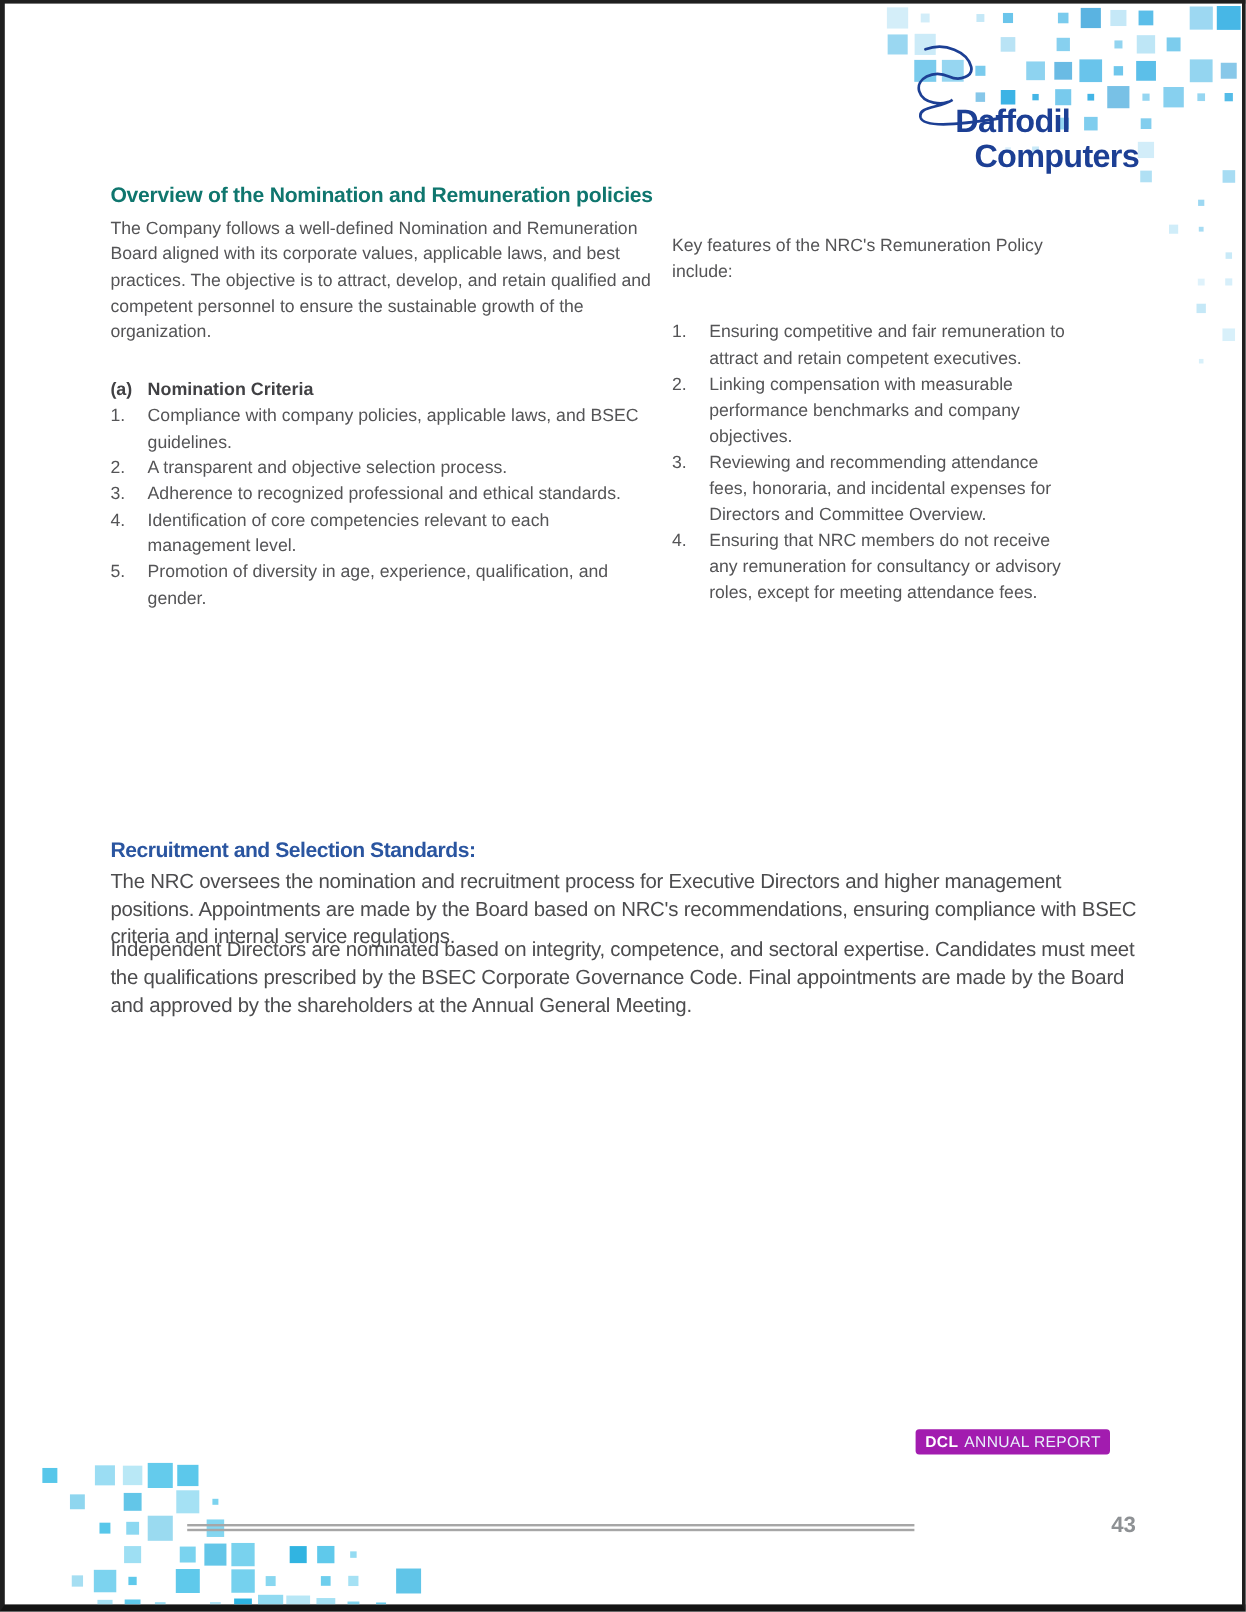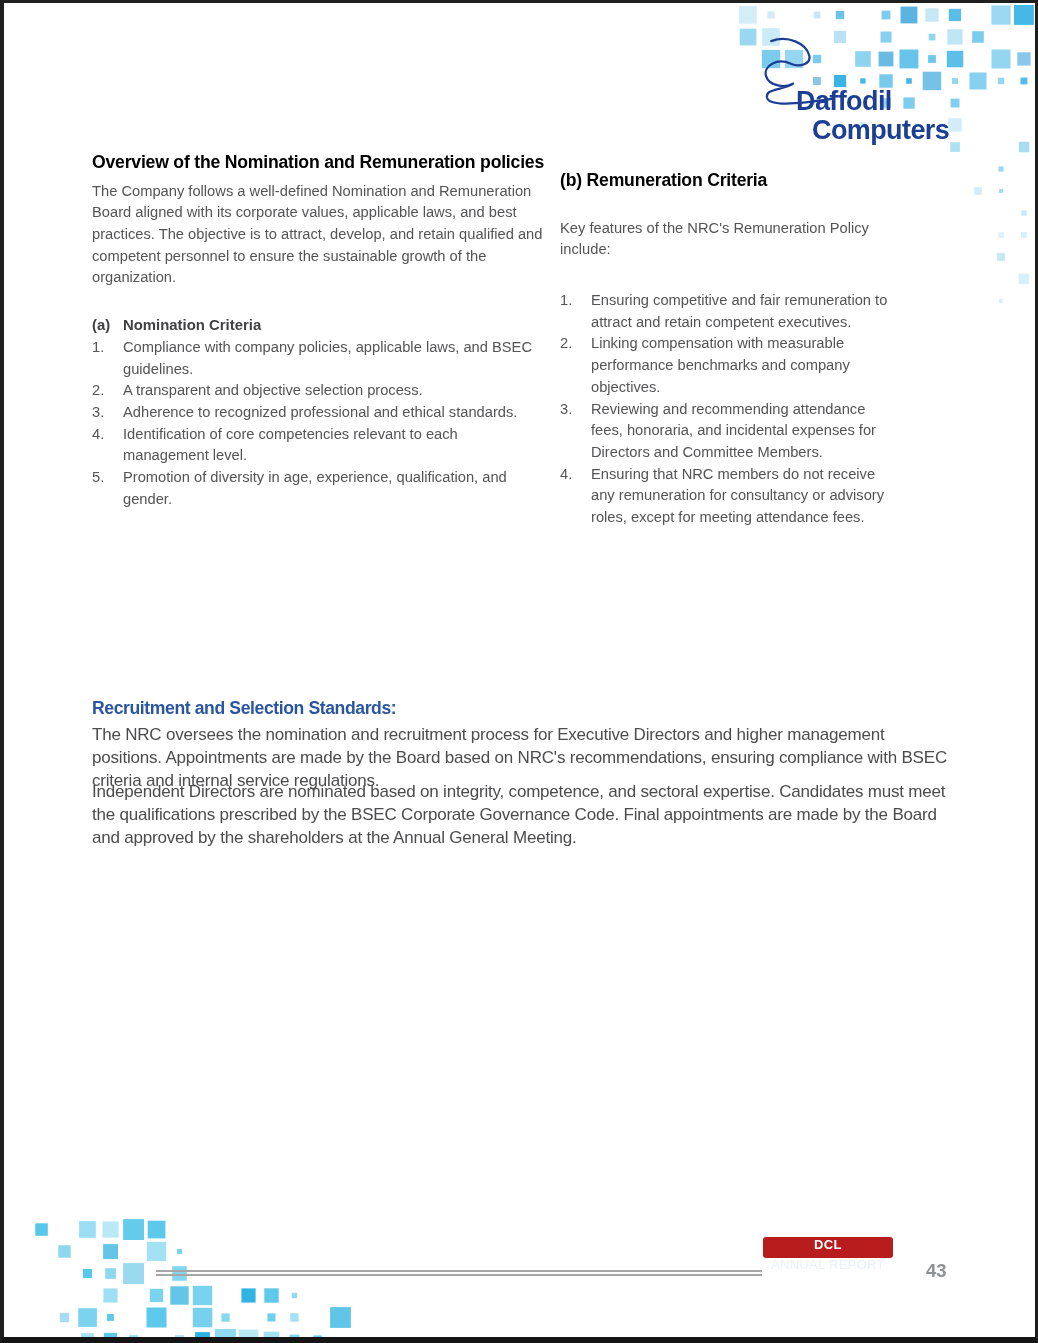--- a/index.html
+++ b/index.html
@@ -20,21 +20,21 @@
   #squares-bl{left:0;bottom:0;width:360px;height:150px;}
 
   
   .logo{position:absolute;left:750px;top:30px;width:260px;height:125px;z-index:2;}
   .swoosh{position:absolute;left:4px;top:4px;}
   .logo-text{position:absolute;left:42px;top:54px;color:#1c3f94;font-weight:800;
              font-size:27px;line-height:29px;letter-spacing:-0.6px;white-space:nowrap;}
   .logo-line2{margin-left:16px;}
 
   
-  .h-blue{font-size:17.6px;line-height:22.6px;font-weight:700;color:#000000;
+  .h-blue{font-size:17.6px;line-height:22.6px;font-weight:700;color:#0f766e;
           letter-spacing:-0.2px;margin:0;}
   .body-txt{font-size:14.7px;line-height:21.7px;color:#545456;margin:0;}
 
   .col-left{position:absolute;left:88px;top:148px;width:452px;z-index:2;}
   .col-left .intro{margin-top:7px;}
   .crit-head{display:flex;margin-top:26px;font-size:14.9px;line-height:21.7px;
              font-weight:700;color:#414144;}
   .crit-head .lbl{width:31px;flex:none;}
 
   .col-right{position:absolute;left:556px;top:166px;width:345px;z-index:2;}
@@ -50,24 +50,24 @@
   .sec-recruit{top:662px;width:866px;margin-top:32px;}
   .sec-independent{top:773px;width:870px;}
   .section h3{font-size:17.6px;line-height:22px;font-weight:700;color:#2a55a0;
               letter-spacing:-0.4px;margin:0;}
   .section p{margin:5px 0 0 0;font-size:17px;line-height:22.8px;color:#4c4c4e;
              letter-spacing:-0.2px;}
 
   
   .footer-rule{position:absolute;left:152px;top:1267px;width:606px;height:2px;
                border-top:2px solid #a6a6a6;border-bottom:2px solid #a6a6a6;z-index:3;}
-  .footer-badge{position:absolute;left:759px;top:1234px;height:21px;z-index:4;
+  .footer-badge{position:absolute;left:759px;top:1188px;height:21px;z-index:4;
                 display:inline-flex;align-items:center;gap:5px;padding:0 8px;
-                background:#b91c1c;border-radius:3px;color:#ffffff;
-                font-size:13px;letter-spacing:0.3px;white-space:nowrap;flex-direction:column;}
+                background:#a21caf;border-radius:3px;color:#ffffff;
+                font-size:13px;letter-spacing:0.3px;white-space:nowrap;}
   .footer-badge .b1{font-weight:800;}
   .footer-badge .b2{font-weight:400;color:#e9f1fc;}
   .page-number{position:absolute;left:922px;top:1257px;z-index:4;
                font-size:18.5px;font-weight:700;color:#8e9194;text-align:right;}
 </style>
 </head>
 <body>
 
 <div class="page">
 
@@ -206,34 +206,33 @@
         <span class="txt">Identification of core competencies relevant to each management level.</span>
       </div>
       <div class="li">
         <span class="num">5.</span>
         <span class="txt">Promotion of diversity in age, experience, qualification, and gender.</span>
       </div>
     </div>
   </div>
 
   <div class="col-right">
-    <h2 class="h-blue">(b) Remuneration Criteria</h2>
     <p class="body-txt intro">Key features of the NRC's Remuneration Policy include:</p>
     <div class="list">
       <div class="li">
         <span class="num">1.</span>
         <span class="txt">Ensuring competitive and fair remuneration to attract and retain competent executives.</span>
       </div>
       <div class="li">
         <span class="num">2.</span>
         <span class="txt">Linking compensation with measurable performance benchmarks and company objectives.</span>
       </div>
       <div class="li">
         <span class="num">3.</span>
-        <span class="txt">Reviewing and recommending attendance fees, honoraria, and incidental expenses for Directors and Committee Members.</span>
+        <span class="txt">Reviewing and recommending attendance fees, honoraria, and incidental expenses for Directors and Committee Overview.</span>
       </div>
       <div class="li">
         <span class="num">4.</span>
         <span class="txt">Ensuring that NRC members do not receive any remuneration for consultancy or advisory roles, except for meeting attendance fees.</span>
       </div>
     </div>
   </div>
 
   <div class="section sec-recruit">
     <h3>Recruitment and Selection Standards:</h3>

